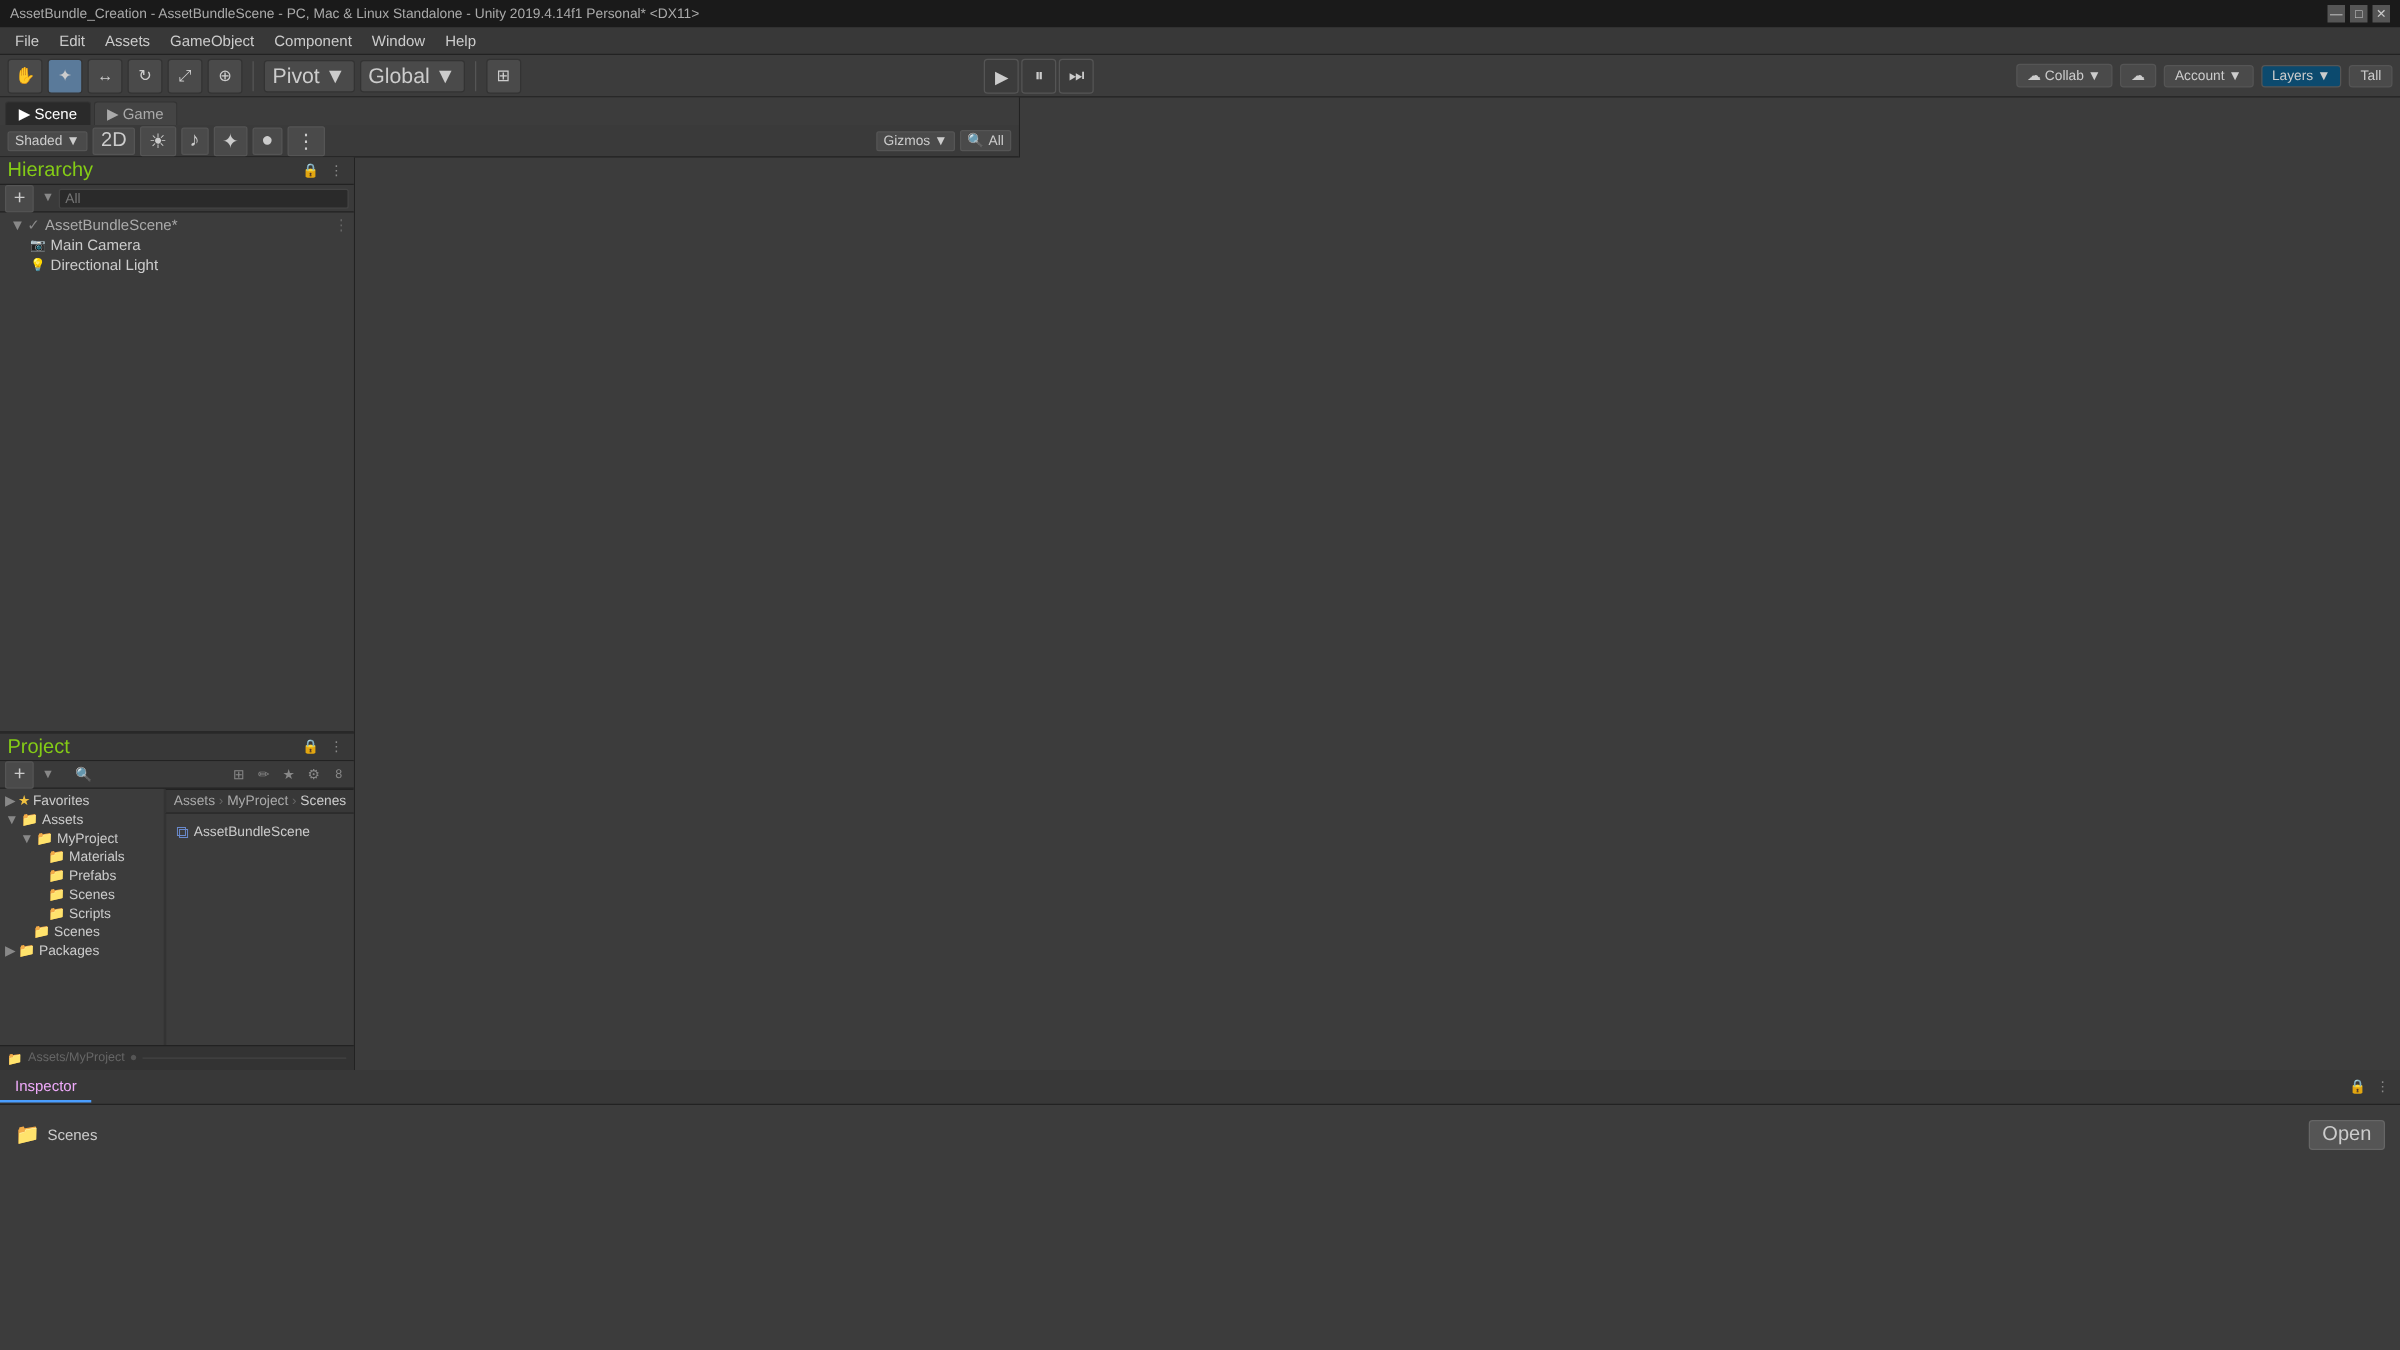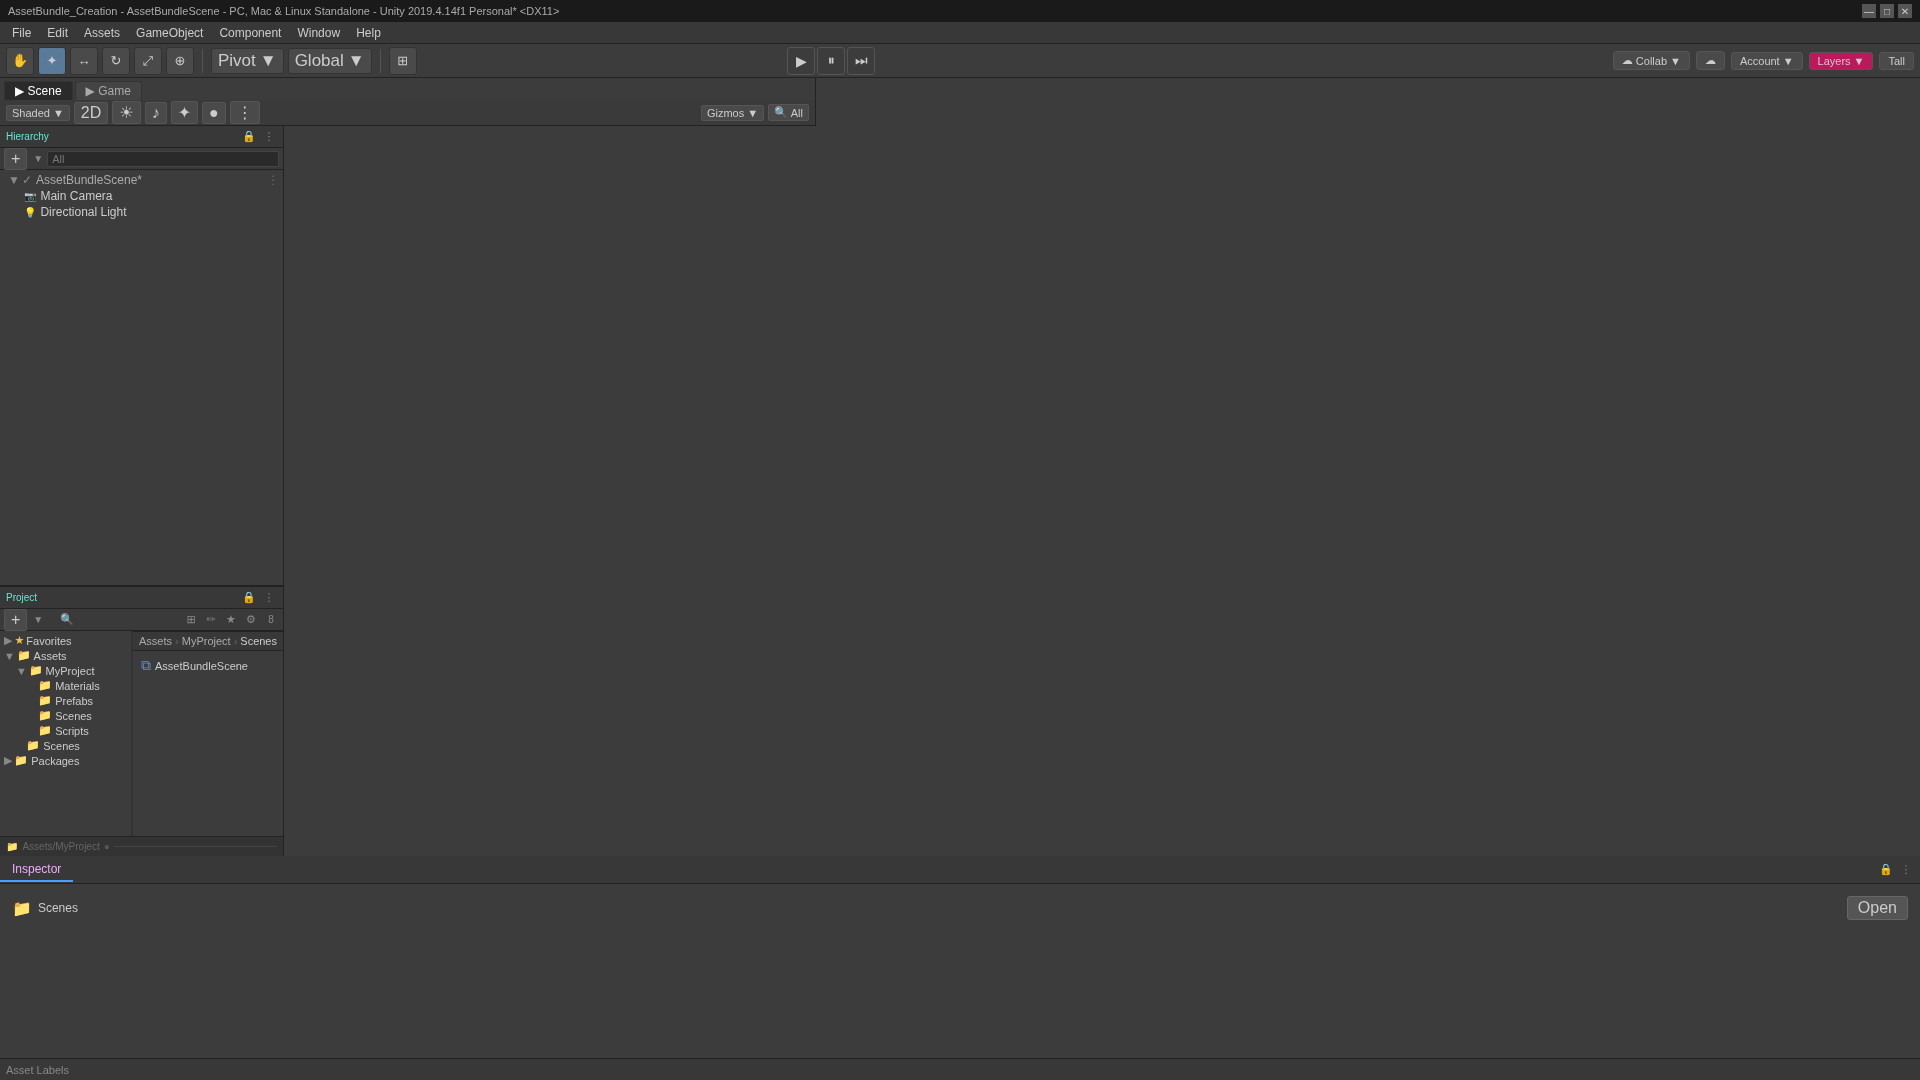--- a/index.html
+++ b/index.html
@@ -147,22 +147,22 @@
     }
     .panel-header {
       height: 22px;
       background: #383838;
       display: flex;
       align-items: center;
       padding: 0 6px;
       border-bottom: 1px solid #222;
     }
     .panel-header-title {
-      font-size: 10px;
-      color: #5eead4;
+      font-size: 16px;
+      color: #84cc16;
       flex: 1;
     }
     .panel-header-icons { display: flex; gap: 4px; }
     .panel-icon-btn {
       width: 16px; height: 16px;
       color: #888;
       cursor: pointer;
       display: flex; align-items: center; justify-content: center;
       font-size: 11px;
     }
@@ -344,21 +344,21 @@
       background: #4a4a4a;
       border: 1px solid #555;
       border-radius: 3px;
       color: #ccc;
       padding: 2px 8px;
       font-size: 11px;
       cursor: pointer;
       display: flex; align-items: center; gap: 3px;
     }
     .layers-btn {
-      background: #be185d;
+      background: #0c4a6e;
       border: 1px solid #555;
       border-radius: 3px;
       color: #ccc;
       padding: 2px 8px;
       font-size: 11px;
       cursor: pointer;
       display: flex; align-items: center; gap: 3px;
     }
     .layout-btn {
       background: #4a4a4a;
@@ -721,22 +721,19 @@
     </div>
 
     <div class="inspector-content">
       <div class="inspector-scenes">
         <span class="folder-icon">📁</span>
         <span>Scenes</span>
         <button class="open-btn">Open</button>
       </div>
     </div>
 
-    <div class="asset-labels-bar" style="margin-top:auto;">
-      <span>Asset Labels</span>
-    </div>
 
   </div>
 
 </div>
 
 <style>
 </style>
 
 </body></html>

